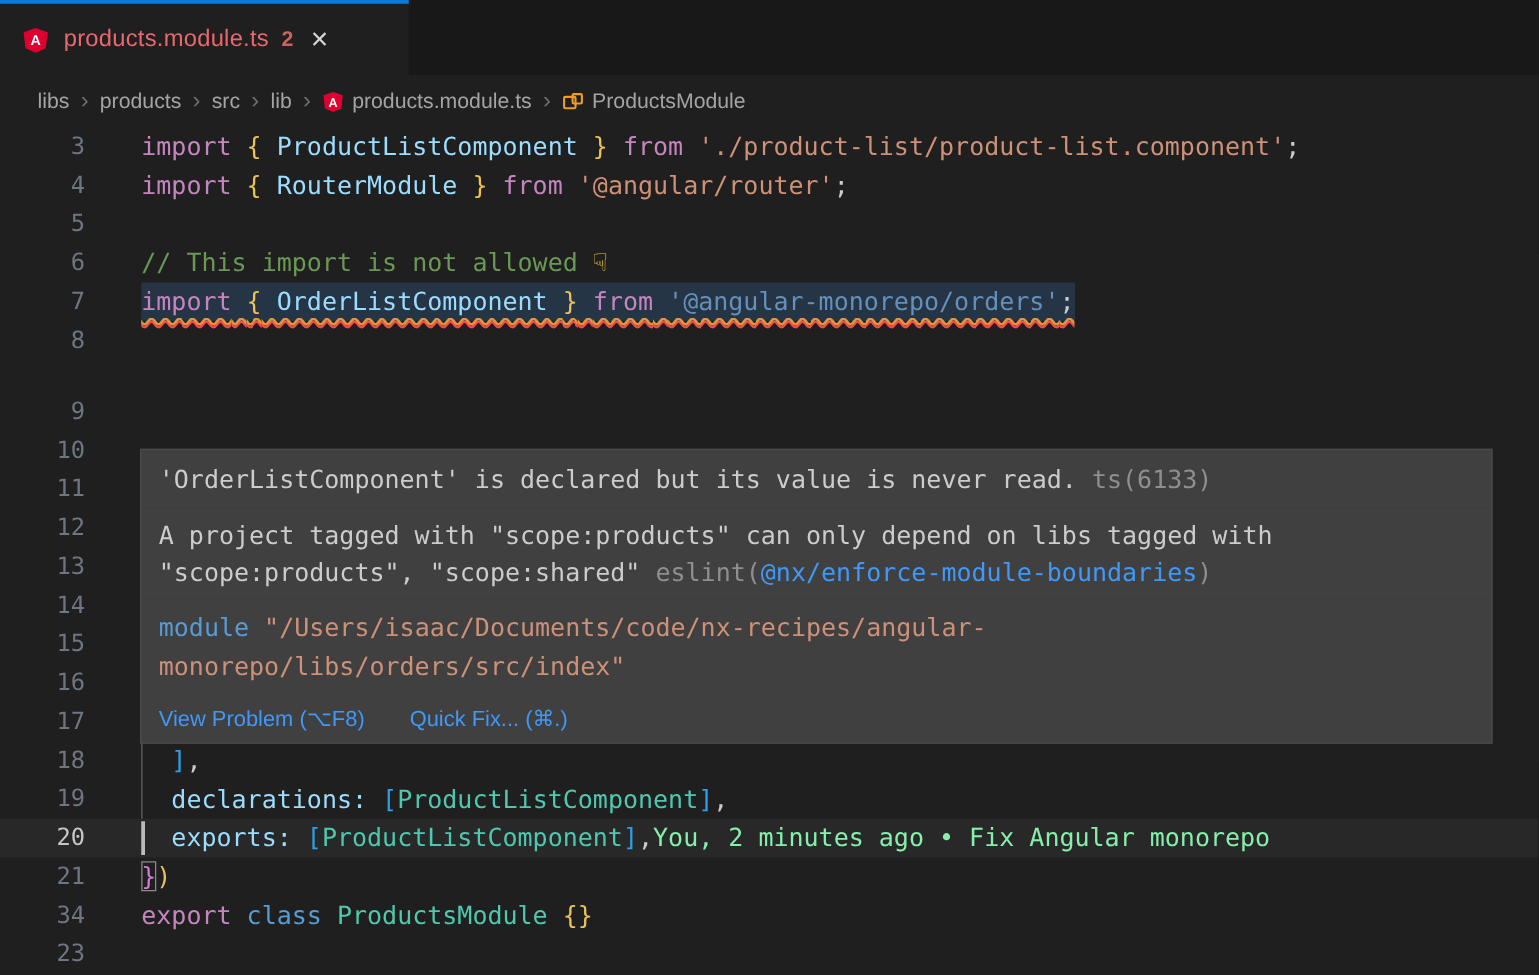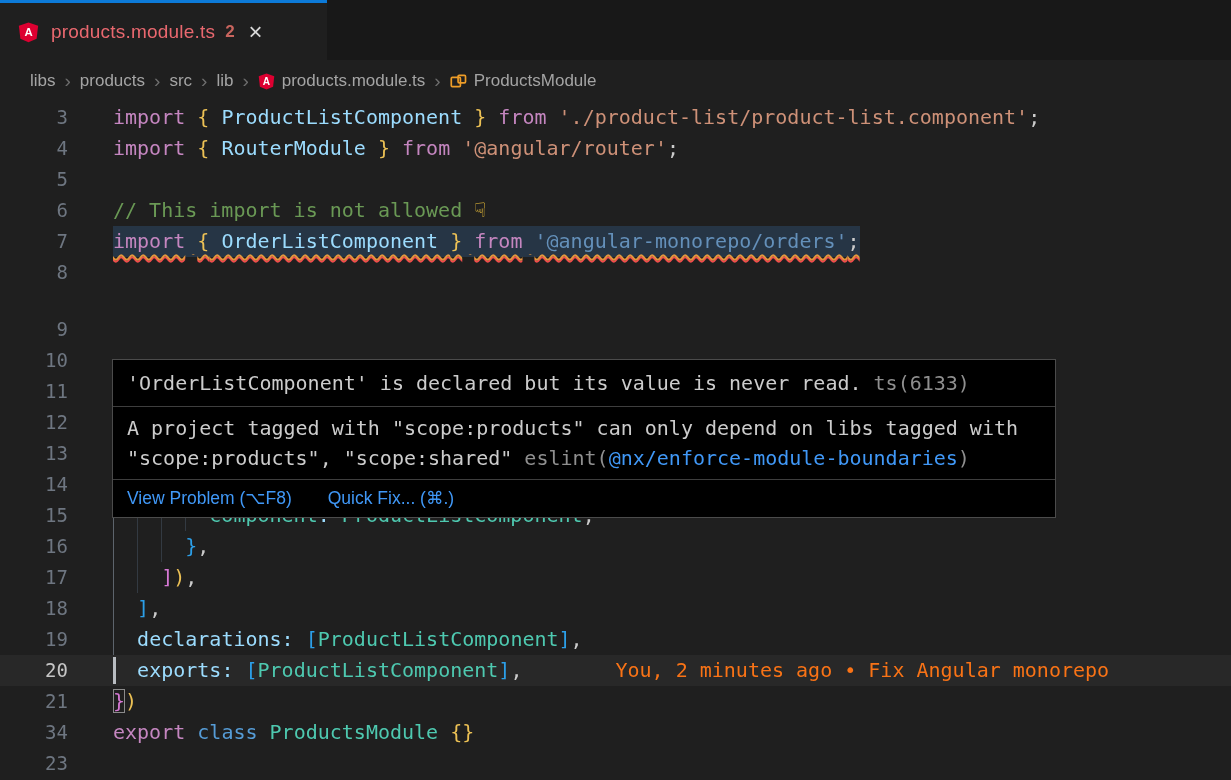--- a/index.html
+++ b/index.html
@@ -44,25 +44,25 @@
   .b3m{color:#D678D4; outline:1px solid #8b8b8b; outline-offset:-1px;}
   .em{color:#f0c239}
   .lk{color:#6490ba; text-underline-offset:4px;}
   .hl7{ background:rgba(56,100,148,0.33); display:inline-block; }
   .sqr{ text-decoration-line:underline; text-decoration-style:wavy;
         text-decoration-color:#f14c4c; text-decoration-thickness:2px;
         text-underline-offset:8px; text-decoration-skip-ink:none; }
   .sqo{ text-decoration-line:underline; text-decoration-style:wavy;
         text-decoration-color:#e2973d; text-decoration-thickness:2px;
         text-underline-offset:6px; text-decoration-skip-ink:none; }
-  .blame{ color:#f97316; margin-left:93px; }
-
-  
-  .hover{ position:absolute; left:112px; top:257px; width:944px;
-          background:#000000; border:1px solid #4b4b4b; z-index:6;
+  .blame{ color:#86efac; }
+
+  
+  .hover{ position:absolute; left:112px; top:257px; width:1082px;
+          background:#404040; border:1px solid #4b4b4b; z-index:6;
           font-family:"DejaVu Sans Mono", monospace; font-size:20px; color:#cccccc; }
   .hrow+.hrow{ border-top:1px solid #3e3e3e; }
   .hrow-0{ padding:11px 14px; line-height:24px; }
   .hrow-1{ padding:6px 14px; line-height:30px; }
   .hrow-2{ padding:7px 14px; line-height:31px; }
   .hrow-3{ padding:8px 14px; display:flex; gap:36px;
            font-family:"Liberation Sans", sans-serif; font-size:17.5px; }
   .dim{ color:#8f8f8f; }
   .t{ color:#cccccc; }
   .lka{ color:#4098f7; text-underline-offset:4px; cursor:pointer; }
@@ -209,20 +209,24 @@
       </div>
 
     <div class="hover">
         <div class="hrow hrow-0">
           <div><span class="t">'OrderListComponent' is declared but its value is never read.</span><span class="dim"> ts(6133)</span></div>
         </div>
         <div class="hrow hrow-1">
           <div><span class="t">A project tagged with "scope:products" can only depend on libs tagged with</span></div>
           <div><span class="t">"scope:products", "scope:shared" </span><span class="dim">eslint(</span><span class="lka">@nx/enforce-module-boundaries</span><span class="dim">)</span></div>
         </div>
+        <div class="hrow hrow-2">
+          <div><span class="kw2">module</span><span class="st"> "/Users/isaac/Documents/code/nx-recipes/angular-</span></div>
+          <div><span class="st">monorepo/libs/orders/src/index"</span></div>
+        </div>
         <div class="hrow hrow-3">
           <span class="haction">View Problem (⌥F8)</span>
           <span class="haction">Quick Fix... (⌘.)</span>
         </div>
       </div>
   </div>
 
 </div>
 
 </body></html>

